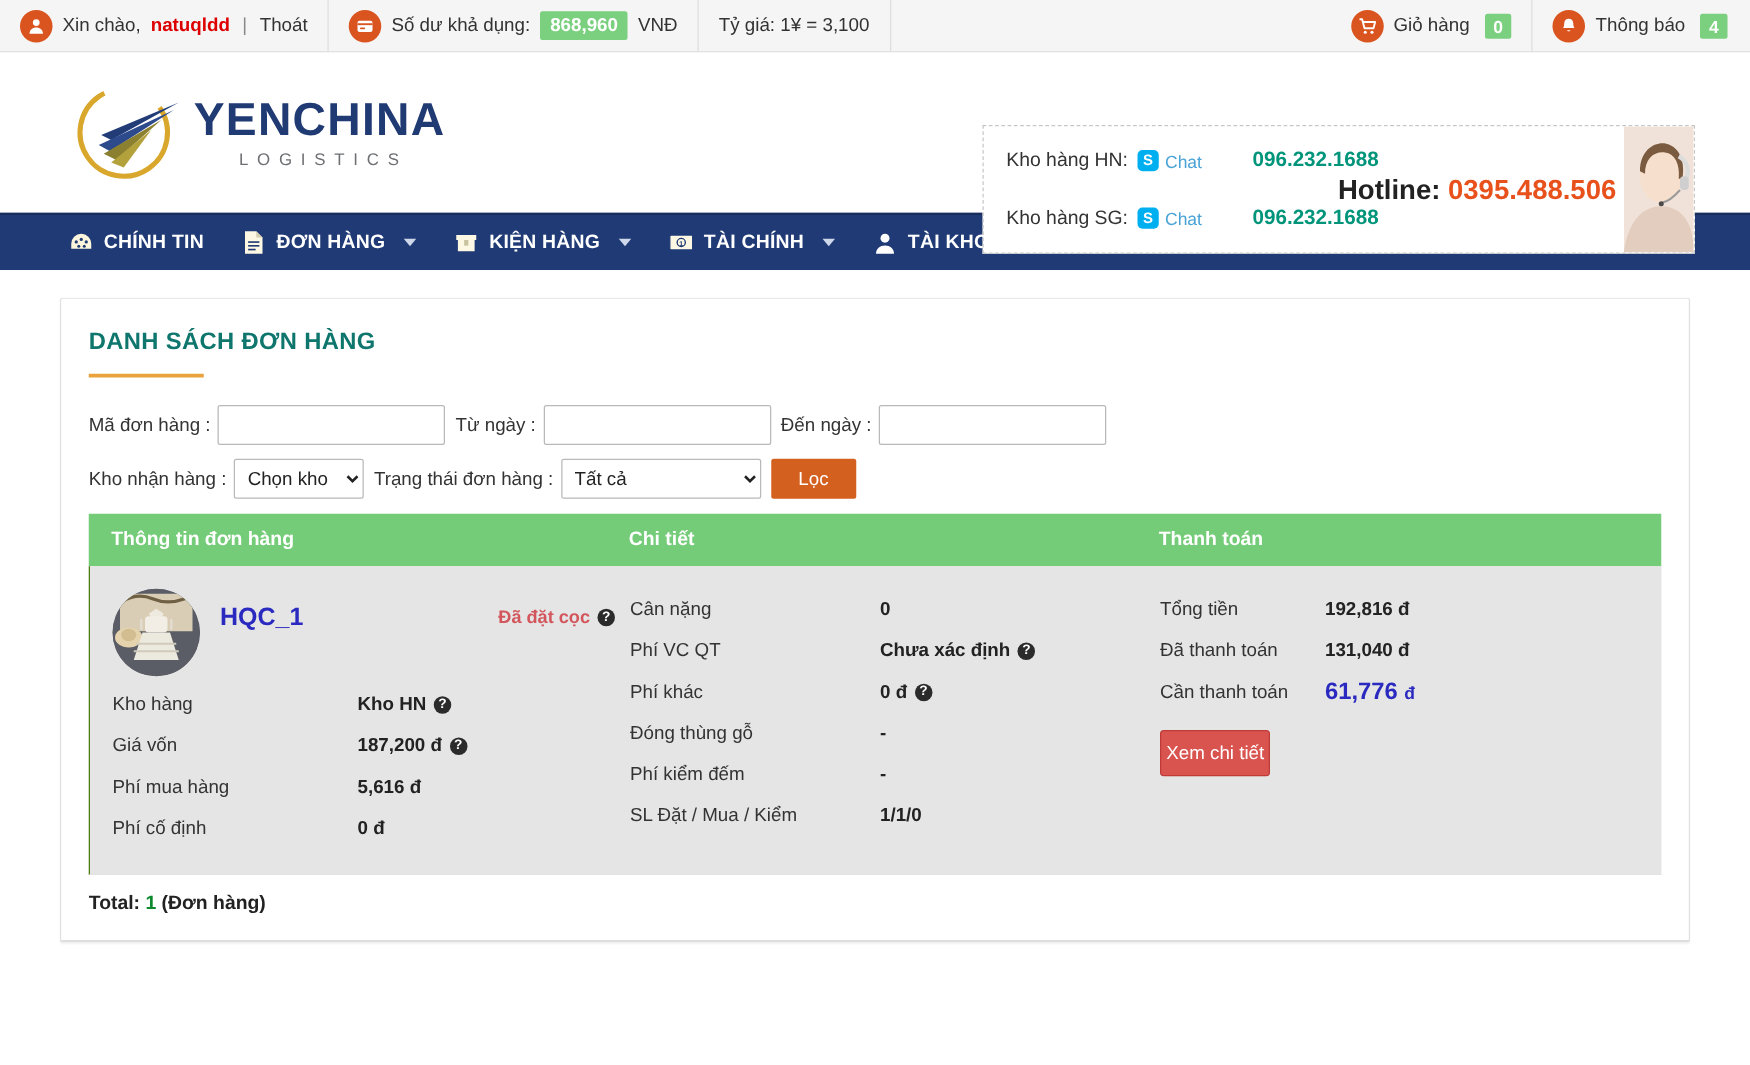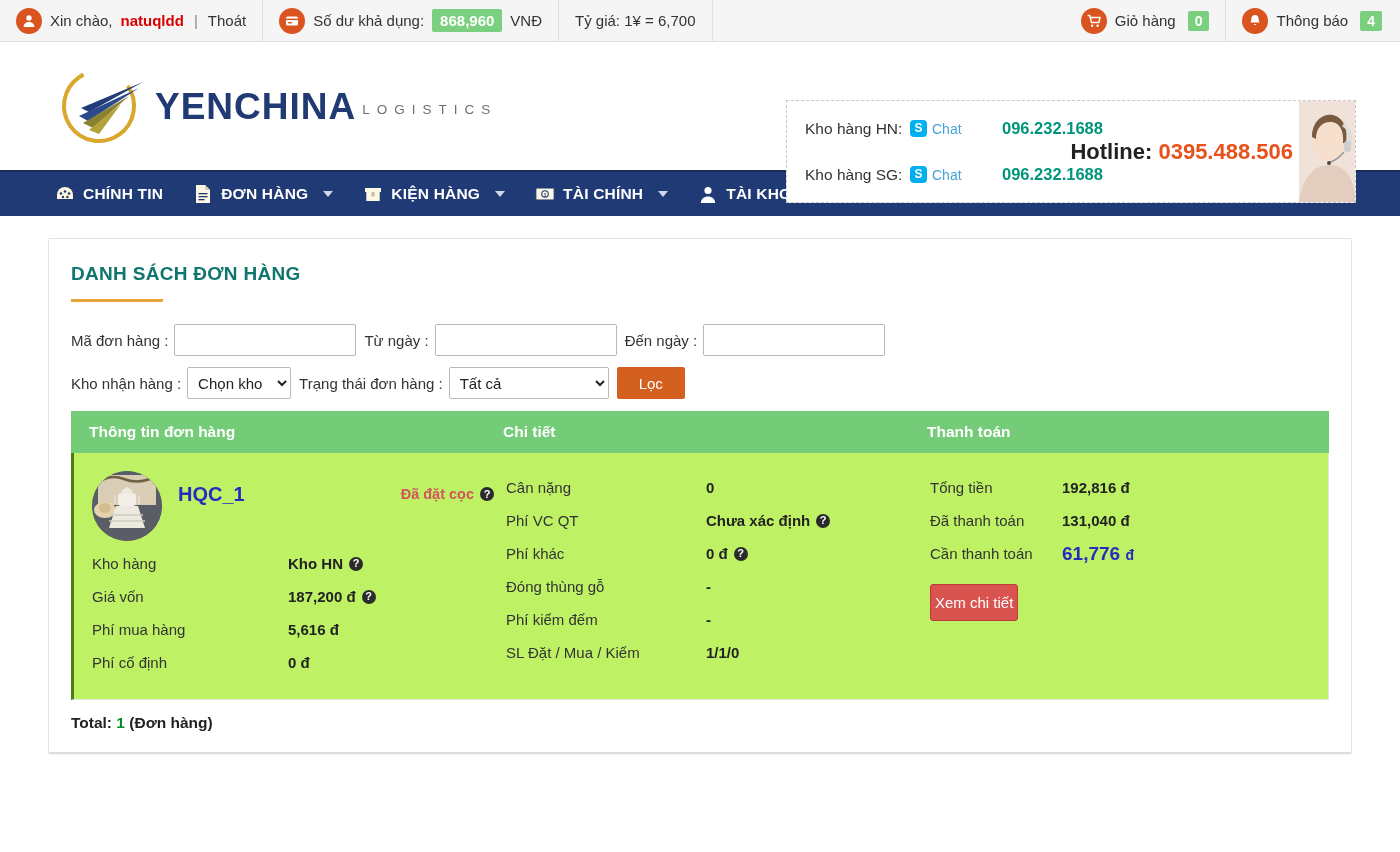--- a/index.html
+++ b/index.html
@@ -80,21 +80,21 @@
     display: flex;
     align-items: center;
   }
   .logo-wrap {
     margin-left: 55px;
     display: flex;
     align-items: center;
     gap: 4px;
     cursor: pointer;
   }
-  .logo-text { display: flex; flex-direction: row; align-items: center; }
+  .logo-text { display: flex; flex-direction: column; align-items: center; }
   .logo-main {
     font-size: 37px;
     letter-spacing: 1px;
     font-weight: bold;
     color: #203a73;
     line-height: 1;
     font-family: "Liberation Sans", sans-serif;
   }
   .logo-sub {
     font-size: 13.5px;
@@ -277,26 +277,26 @@
     font-weight: bold;
     height: 42px;
     align-items: center;
     margin-top: 12px;
   }
   .col-a { width: 432px; padding-left: 18px; }
   .col-b { width: 424px; }
   .col-c { flex: 1; }
 
   .order-card {
-    border-left: 3px solid #4d7c0f;
+    border-left: 1px solid #4d7c0f;
     border-right: 1px solid #e4e4e4;
     border-bottom: 1px solid #e4e4e4;
     display: flex;
     padding: 18px 0 20px 0;
-    background: #bef264;
+    background: #e5e5e5;
   }
 
   .oc-left { width: 432px; padding-left: 18px; }
   .oc-head {
     display: flex;
     align-items: flex-start;
     gap: 16px;
     margin-bottom: 6px;
   }
   .thumb {
@@ -401,21 +401,21 @@
           <rect x="2" y="5.6" width="12" height="1.5" fill="#d9541e"></rect>
           <rect x="4" y="9" width="4" height="1.4" rx=".6" fill="#d9541e"></rect>
         </svg>
     </span>
     <span>Số dư khả dụng:</span>
     <span class="badge-green">868,960</span>
     <span>VNĐ</span>
   </div>
 
   <div class="tb-group">
-    <span>Tỷ giá: 1¥ = 6,700</span>
+    <span>Tỷ giá: 1¥ = 3,100</span>
   </div>
 
   <div class="tb-group tb-spacer"></div>
 
   <div class="tb-right">
     <div class="tb-group">
       <span class="circ-icon">
         <svg width="16" height="16" viewBox="0 0 16 16">
             <path d="M1.6 2.4h2.1l1.9 7.2h7.2l1.3-5H4.6" stroke="#fff" stroke-width="1.5" fill="none" stroke-linejoin="round"></path>
             <circle cx="6.2" cy="12.8" r="1.25" fill="#fff"></circle>

